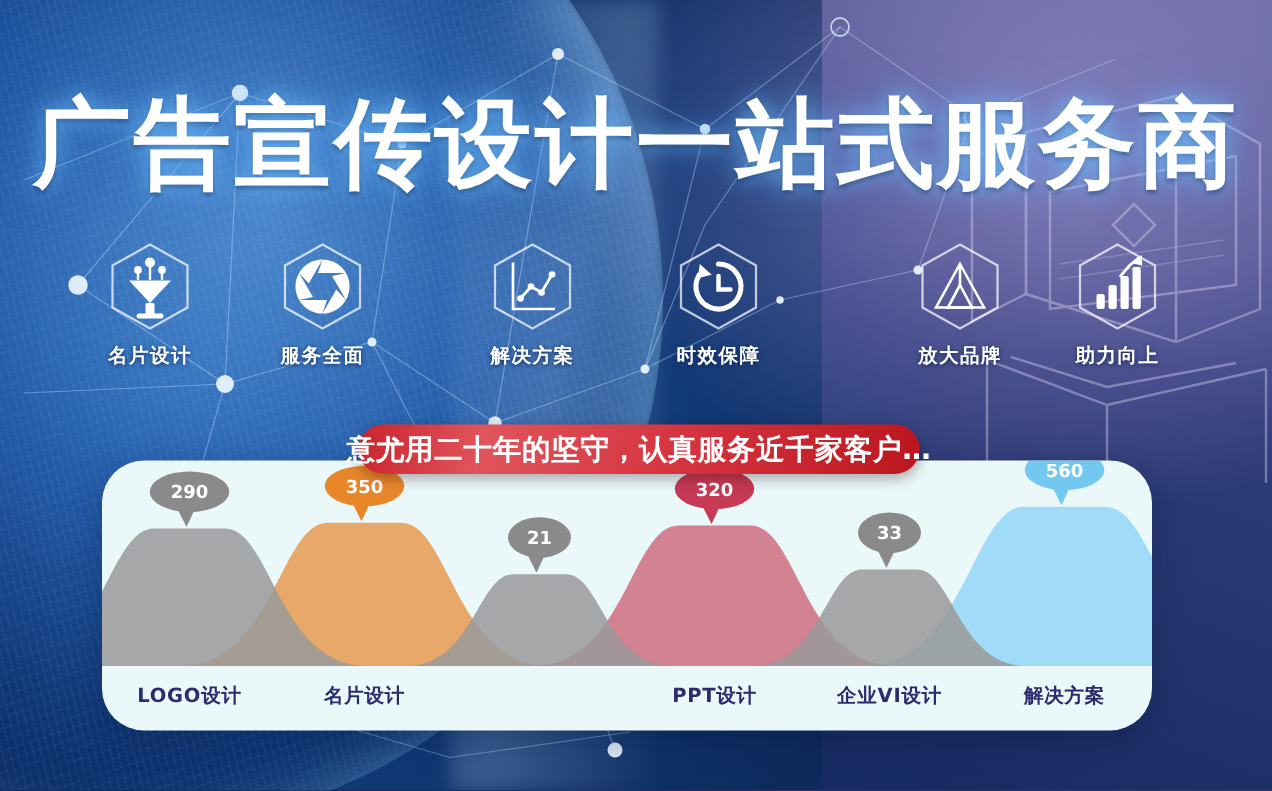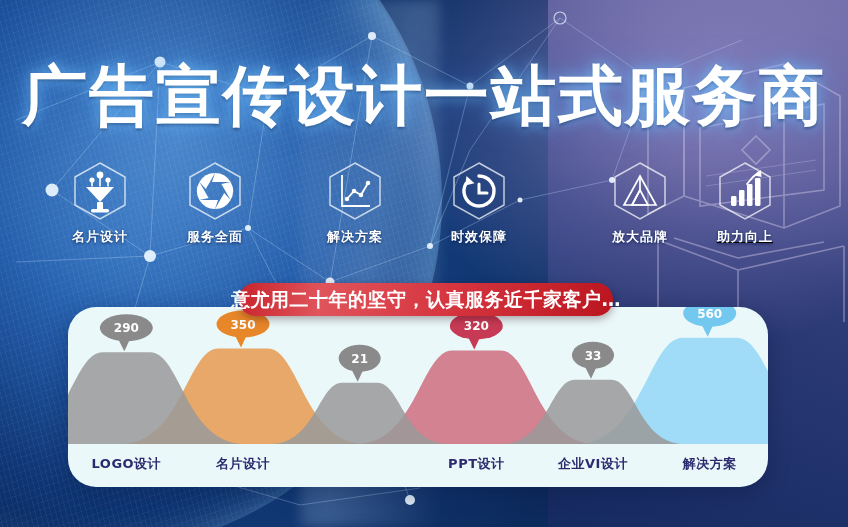--- a/index.html
+++ b/index.html
@@ -261,21 +261,21 @@
           <g fill="none" stroke="#ffffff" stroke-width="1.7">
             <path d="M32 16 L48 45 L16 45 Z"></path>
             <path d="M32 30 L40 45 L24 45 Z"></path>
             <path d="M24 45 L32 30 L32 16"></path>
           </g>
         </svg>
       </div>
       <div class="feat-label">放大品牌</div>
     </div>
 
-    <div class="feat" style="left:690px;top:0;text-decoration:underline;">
+    <div class="feat" style="left:690px;top:0;">
       <div class="hexwrap">
         <svg width="64" height="62" viewBox="0 0 64 62">
           <path d="M32 3 L57 17 L57 45 L32 59 L7 45 L7 17 Z" fill="none" stroke="rgba(255,255,255,.72)" stroke-width="1.5"></path>
           <g fill="#ffffff">
             <rect x="18" y="36" width="5.5" height="10" rx="1.4"></rect>
             <rect x="26" y="30" width="5.5" height="16" rx="1.4"></rect>
             <rect x="34" y="24" width="5.5" height="22" rx="1.4"></rect>
             <rect x="42" y="18" width="5.5" height="28" rx="1.4"></rect>
           </g>
           <g fill="none" stroke="#ffffff" stroke-width="1.8" stroke-linecap="round">

